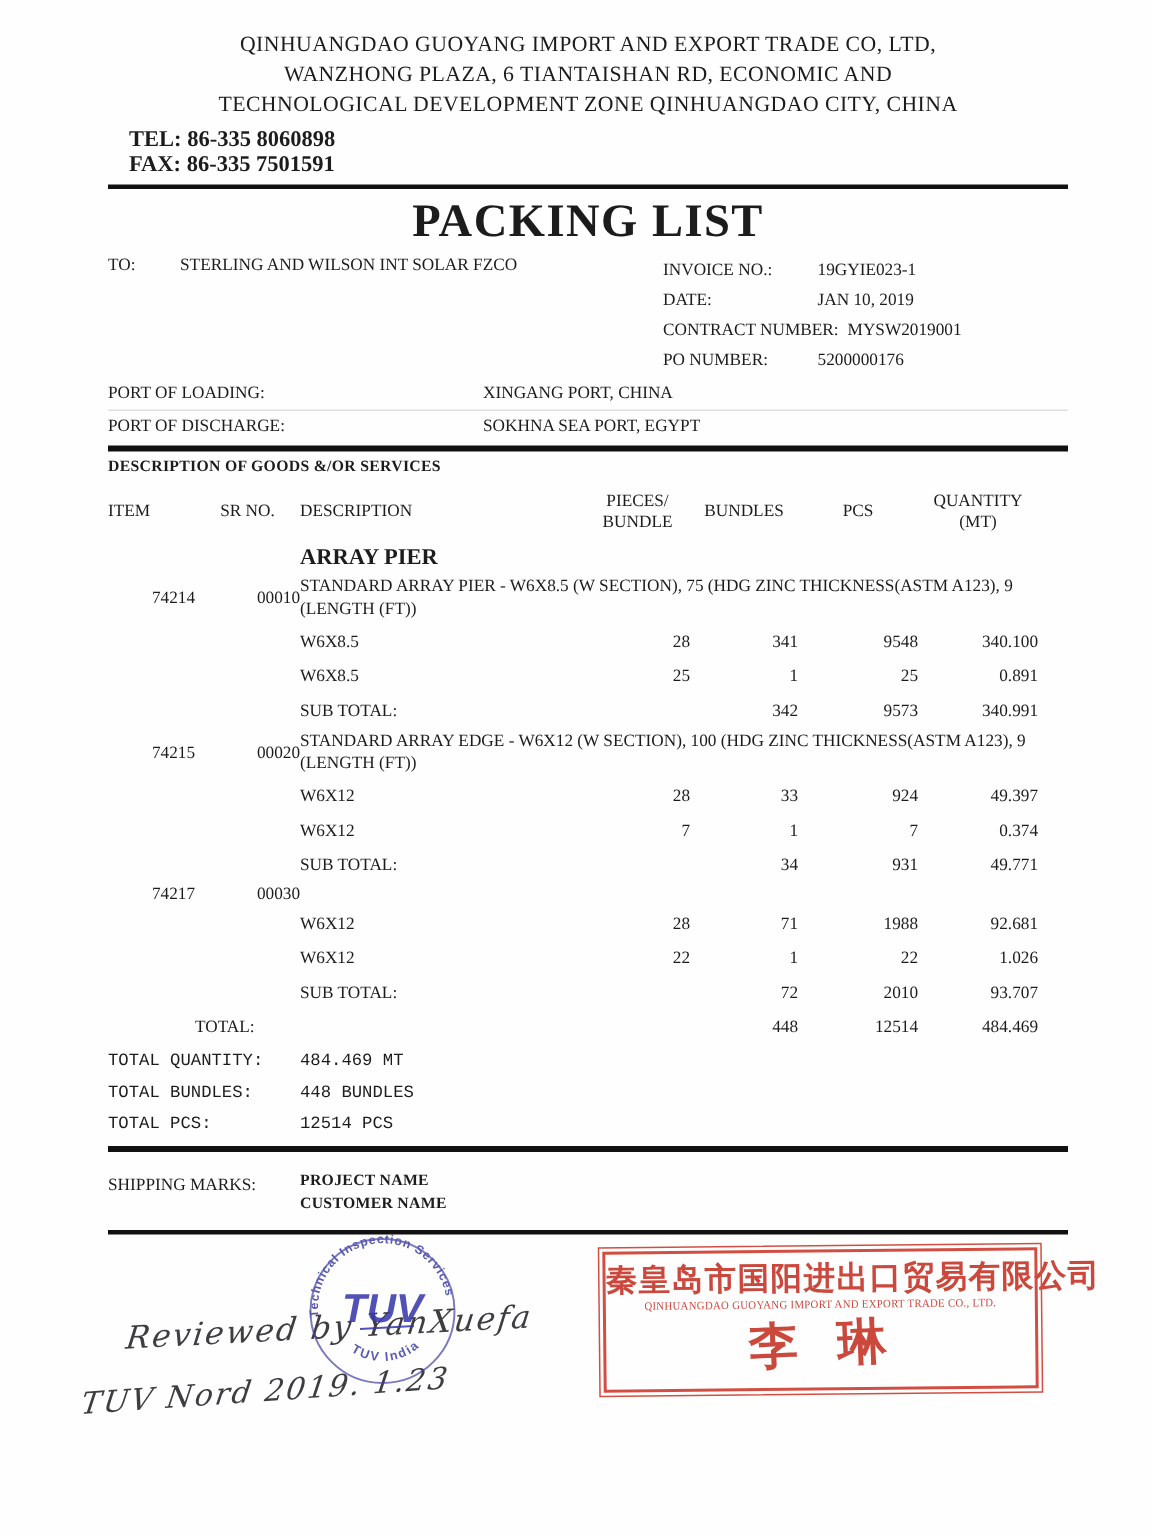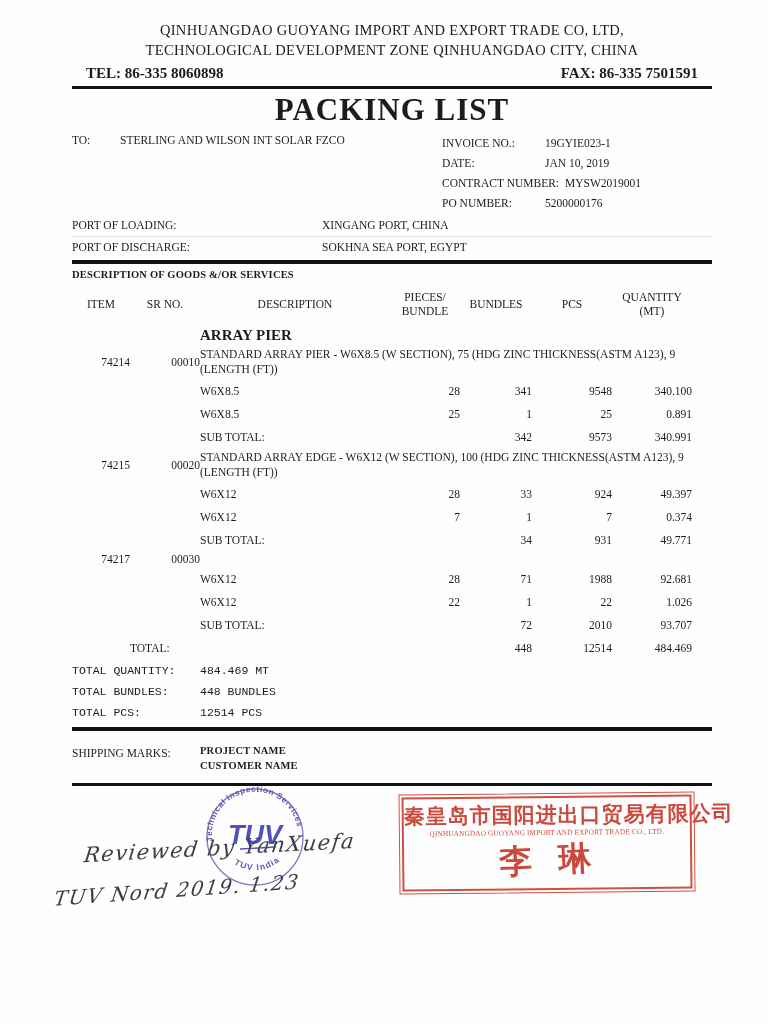--- a/index.html
+++ b/index.html
@@ -14,20 +14,21 @@
     padding: 20px 56px 0 72px;
     overflow: hidden;
   }
   
   .co-lines { text-align: center; font-size: 14.5px; line-height: 20px; letter-spacing: .3px; }
   .telfax {
     display: flex; justify-content: space-between;
     font-weight: bold; font-size: 15px;
     margin-top: 5px; padding: 0 14px 4px 14px;
     border-bottom: 3px solid #111;
+    flex-direction: column;
   }
   .doc-title {
     text-align: center; font-size: 31px; font-weight: bold;
     letter-spacing: 1px; margin: 4px 0 6px 0; line-height: 34px;
   }
   
   .info { display: flex; font-size: 11.5px; margin-bottom: 2px; }
   .info-left { width: 370px; display: flex; }
   .to-label { width: 48px; padding-top: 1px; }
   .info-right { flex: 1; }
@@ -44,21 +45,21 @@
   .grow {
     display: grid;
     grid-template-columns: 58px 70px 190px 70px 72px 80px 100px;
     align-items: center;
     font-size: 11.5px;
   }
   .grow .c { text-align: right; }
   .grow .qty { text-align: right; padding-right: 20px; }
   .ghead { margin-bottom: 10px; }
   .ghead .hc { text-align: center; font-size: 11.5px; line-height: 14px; }
-  .ghead .hl { text-align: center; }
+  .ghead .hl { text-align: left; }
   .category { font-weight: bold; font-size: 15px; margin-bottom: 2px; }
   .desc-span { grid-column: 3 / -1; line-height: 15px; padding-right: 4px; }
   .num-row { height: 23px; }
   .sub-row { height: 23px; }
   .total-row { height: 24px; }
   .total-label { grid-column: 2 / 4; }
   .item-row { margin: 2px 0; }
   
   .sum-row { display: flex; font-size: 11.5px; line-height: 21px; }
   .sum-row .k { width: 128px; }
@@ -93,20 +94,21 @@
   .red-stamp .en { font-size: 7.5px; letter-spacing: .2px; white-space: nowrap; line-height: 11px; transform: scaleX(.96); }
   .red-stamp .sig { font-size: 33px; font-weight: bold; letter-spacing: 26px; padding-left: 22px; line-height: 44px; transform: rotate(-2deg); }
 </style>
 </head>
 <body>
 
 <div class="page">
 
   <div class="co-lines">
     <div>QINHUANGDAO GUOYANG IMPORT AND EXPORT TRADE CO, LTD,</div>
+    <div>WANZHONG PLAZA, 6 TIANTAISHAN RD, ECONOMIC AND</div>
     <div>TECHNOLOGICAL DEVELOPMENT ZONE QINHUANGDAO CITY, CHINA</div>
   </div>
   <div class="telfax">
     <span>TEL: 86-335 8060898</span>
     <span>FAX: 86-335 7501591</span>
   </div>
 
   <div class="doc-title">PACKING LIST</div>
 
   <div class="info">

